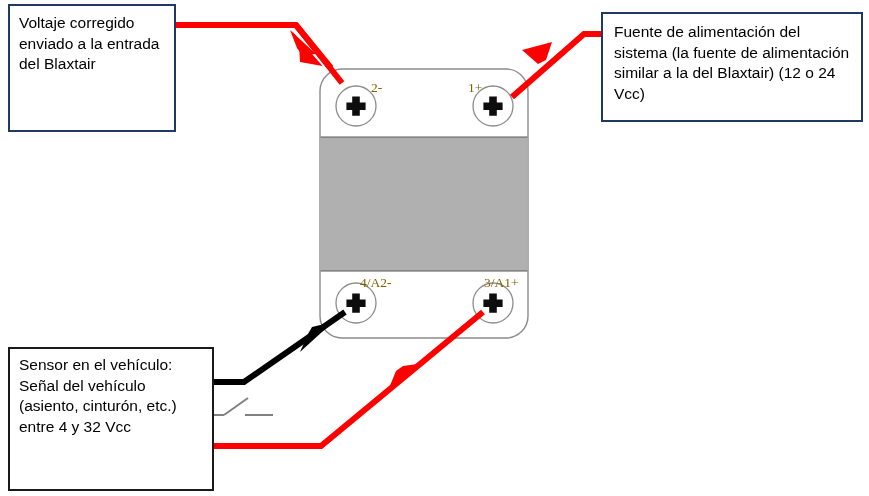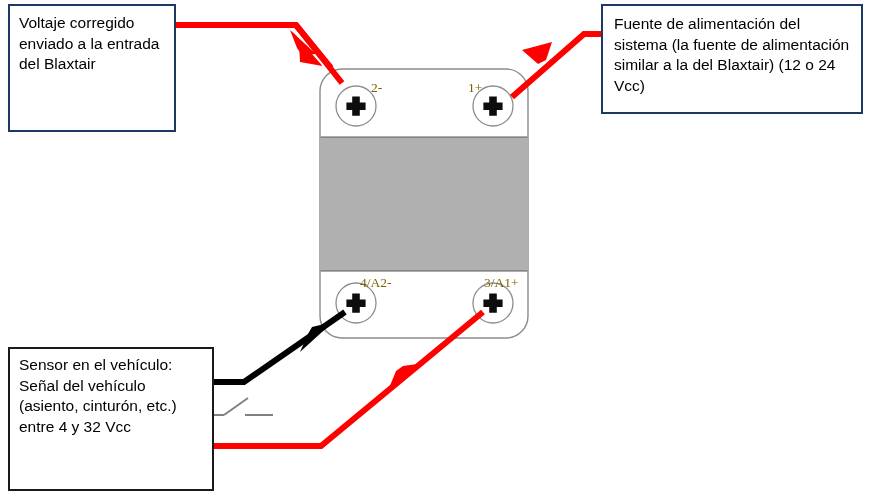--- a/index.html
+++ b/index.html
@@ -45,21 +45,21 @@
   }
   #callout-voltage {
     left: 8px;
     top: 4px;
     width: 168px;
     height: 128px;
     padding: 7px 8px 0 9px;
   }
   #callout-power {
     left: 601px;
-    top: 4px;
+    top: 12px;
     width: 262px;
     height: 110px;
     padding: 8px 8px 4px 11px;
   }
   #callout-sensor {
     left: 8px;
     top: 347px;
     width: 206px;
     height: 144px;
     padding: 6px 8px 0 9px;

